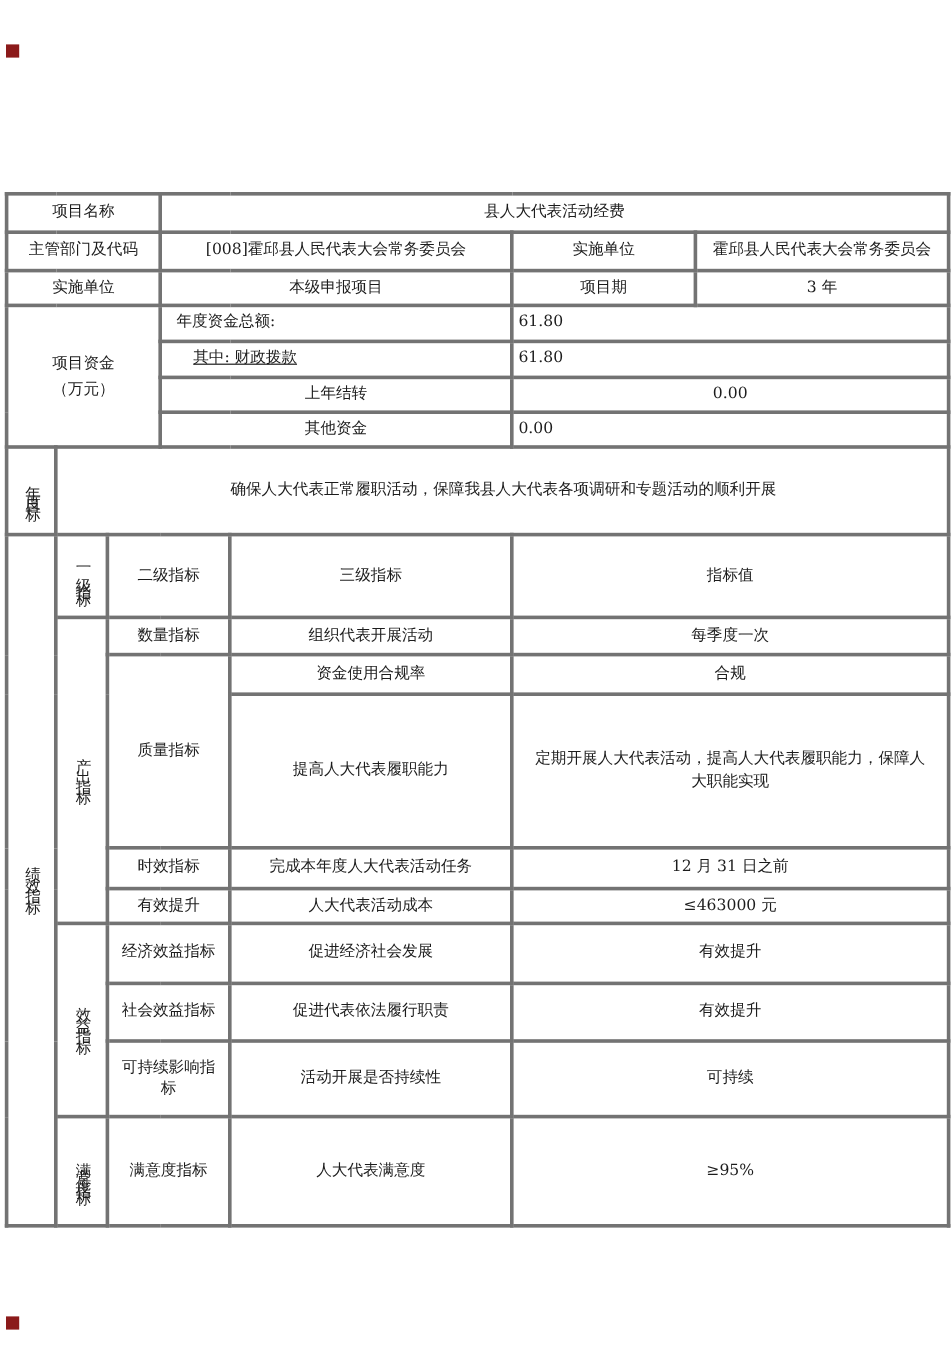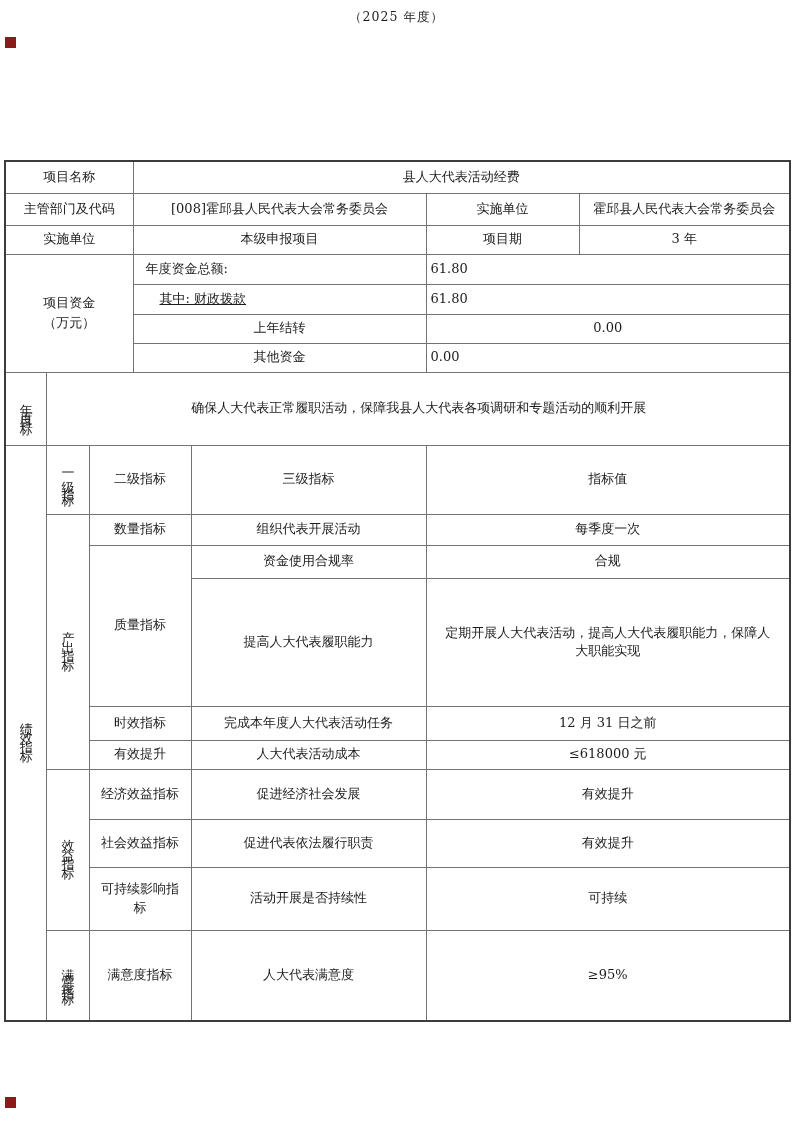--- a/index.html
+++ b/index.html
@@ -32,21 +32,21 @@
   .red-marker.bottom { top: 1097px; }
 
   table.main {
     position: absolute; left: 4px; top: 160px;
     width: 785px;
     border-collapse: collapse;
     table-layout: fixed;
     border: 2px solid #3c3c3c;
   }
   td {
-    border: 1px solid #737373;
+    border: 3px solid #737373;
     font-size: 13px;
     line-height: 1.4;
     text-align: center;
     vertical-align: middle;
     padding: 2px 4px;
     overflow: hidden;
     word-break: break-all;
   }
   td.l { text-align: left; }
   td.r { text-align: left; padding-right: 10px; }
@@ -64,21 +64,20 @@
   .vtext.wide { letter-spacing: 9px; }
 </style>
 </head>
 <body>
 
 <div class="sheet">
 
   <span class="red-marker top" style="background: rgb(139, 26, 26);"></span>
   <span class="red-marker bottom" style="background: rgb(139, 26, 26);"></span>
 
-  <div class="doc-subtitle">（2025 年度）</div>
 
   <table class="main">
     <colgroup>
       <col style="width:41px">
         <col style="width:43px">
         <col style="width:44px">
       <col style="width:58px">
         <col style="width:235px">
         <col style="width:153px">
         <col style="width:211px">
@@ -154,21 +153,21 @@
       <td colspan="2" class="wrapval">定期开展人大代表活动，提高人大代表履职能力，保障人大职能实现</td>
     </tr>
     <tr style="height:34px">
       <td colspan="2">时效指标</td>
       <td>完成本年度人大代表活动任务</td>
       <td colspan="2">12 月 31 日之前</td>
     </tr>
     <tr style="height:29px">
       <td colspan="2">有效提升</td>
       <td>人大代表活动成本</td>
-      <td colspan="2">≤618000 元</td>
+      <td colspan="2">≤463000 元</td>
     </tr>
 
     <tr style="height:50px">
       <td rowspan="3"><span class="vtext wide">效益指标</span></td>
       <td colspan="2">经济效益指标</td>
       <td>促进经济社会发展</td>
       <td colspan="2">有效提升</td>
     </tr>
     <tr style="height:48px">
       <td colspan="2">社会效益指标</td>

